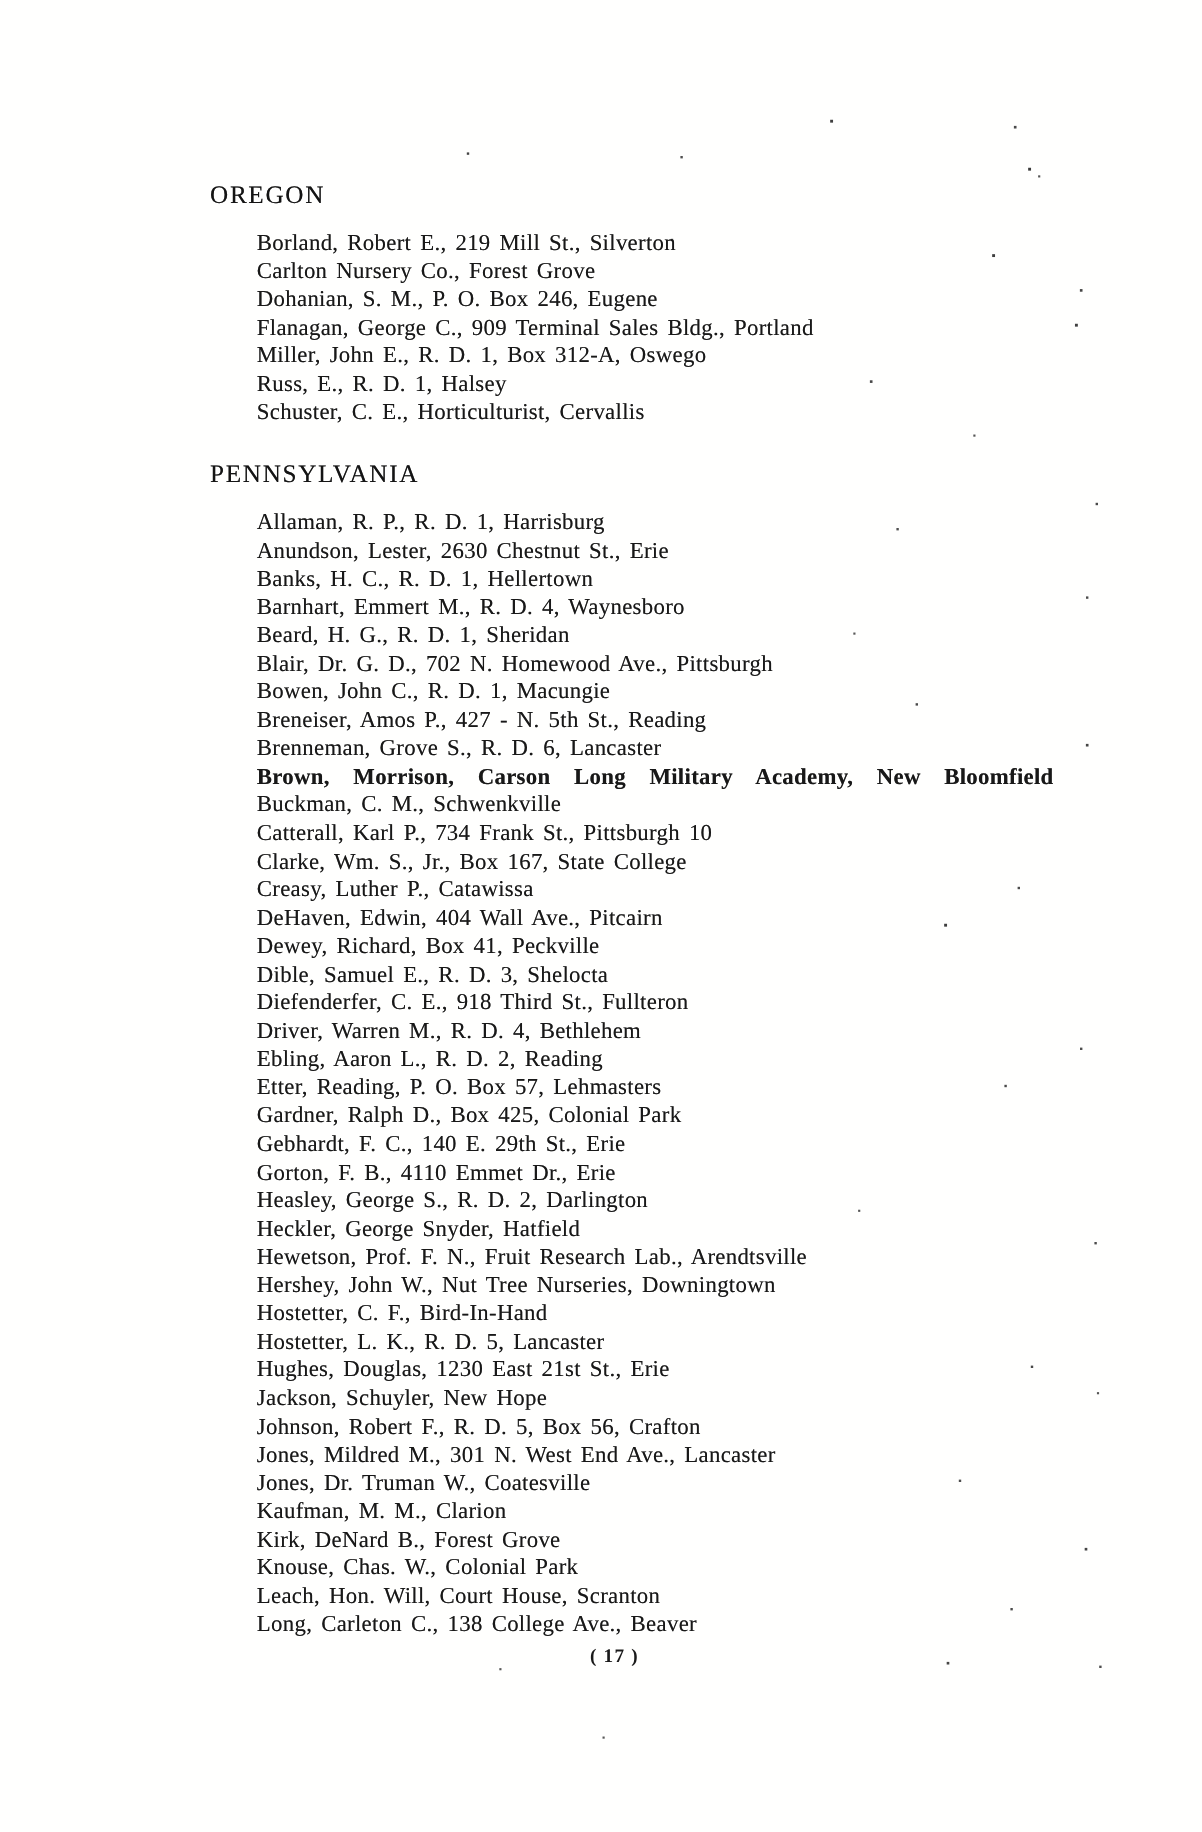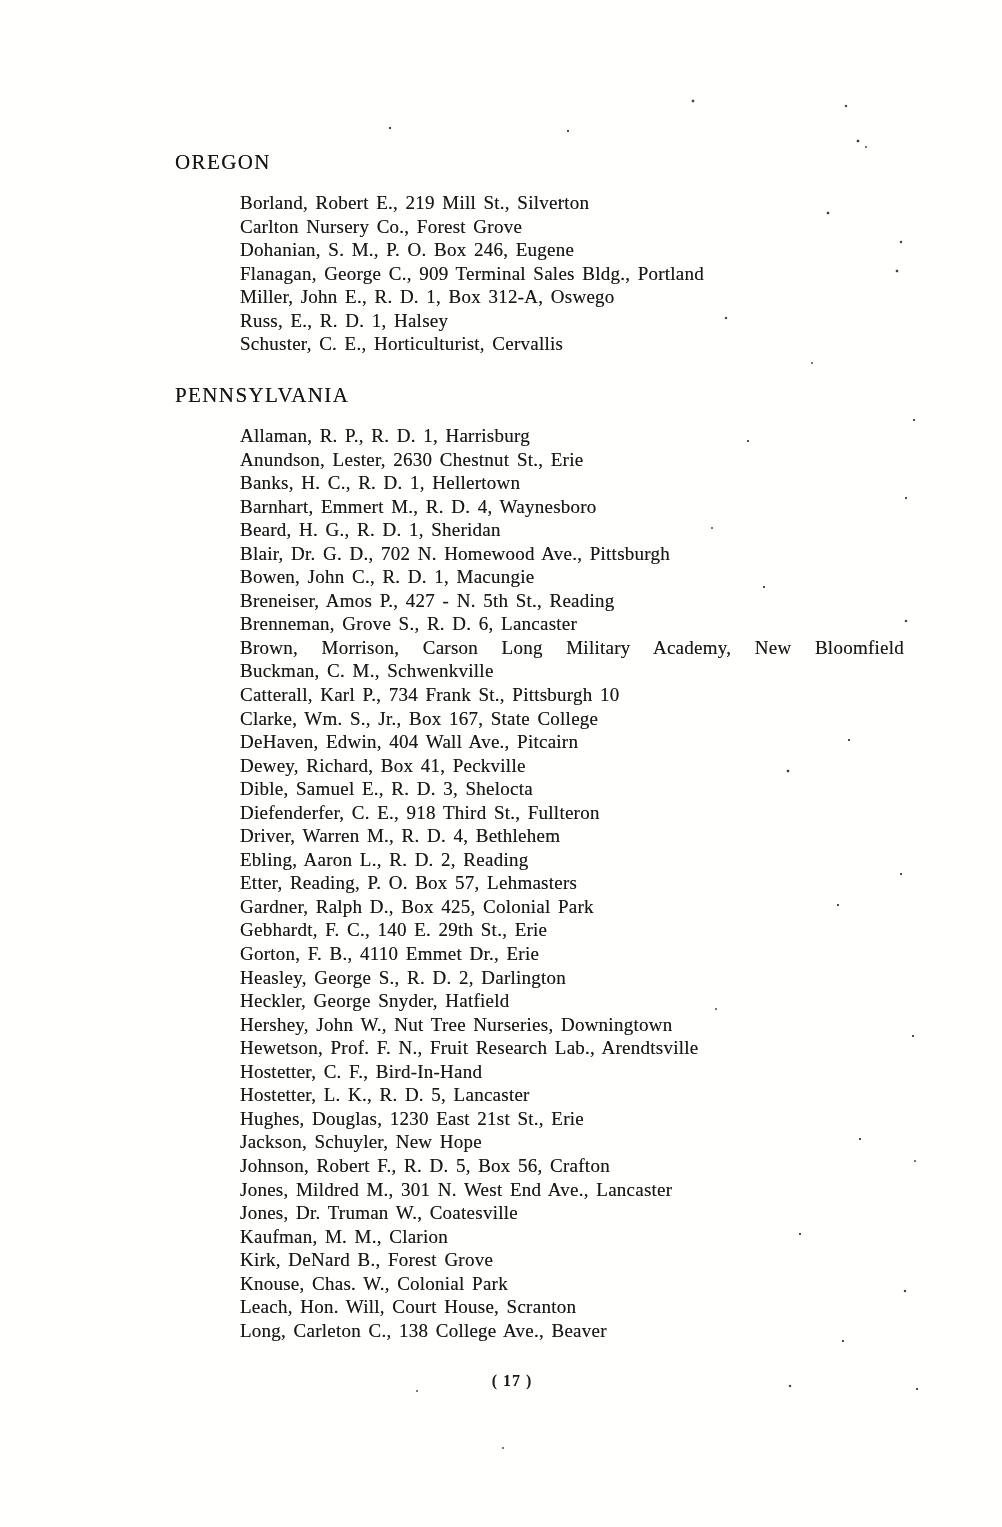--- a/index.html
+++ b/index.html
@@ -35,28 +35,28 @@
     margin: 12px 0 0 56px;
   }
   .entry {
     font-size: 19px;
     line-height: 23.55px;
     letter-spacing: 0.25px;
     word-spacing: 2.5px;
     white-space: nowrap;
     color: #181818;
     text-shadow: 0 0 0.45px rgba(0,0,0,0.5);
-    margin-left: 26px;
   }
   
   .entry.stretch {
     white-space: normal;
     width: 664px;
     text-align: justify;
     text-align-last: justify;
+    font-weight: bold;
   }
   .footer {
     position: absolute;
     top: 1372px;
     left: 0;
     width: 100%;
     text-align: center;
     transform: translateX(11px);
     font-size: 16px;
     font-weight: bold;
@@ -136,34 +136,35 @@
         <div class="entry">Barnhart, Emmert M., R. D. 4, Waynesboro</div>
         <div class="entry">Beard, H. G., R. D. 1, Sheridan</div>
         <div class="entry">Blair, Dr. G. D., 702 N. Homewood Ave., Pittsburgh</div>
         <div class="entry">Bowen, John C., R. D. 1, Macungie</div>
         <div class="entry">Breneiser, Amos P., 427 - N. 5th St., Reading</div>
         <div class="entry">Brenneman, Grove S., R. D. 6, Lancaster</div>
         <div class="entry stretch">Brown, Morrison, Carson Long Military Academy, New Bloomfield</div>
         <div class="entry">Buckman, C. M., Schwenkville</div>
         <div class="entry">Catterall, Karl P., 734 Frank St., Pittsburgh 10</div>
         <div class="entry">Clarke, Wm. S., Jr., Box 167, State College</div>
+        <div class="entry">Creasy, Luther P., Catawissa</div>
         <div class="entry">DeHaven, Edwin, 404 Wall Ave., Pitcairn</div>
         <div class="entry">Dewey, Richard, Box 41, Peckville</div>
         <div class="entry">Dible, Samuel E., R. D. 3, Shelocta</div>
         <div class="entry">Diefenderfer, C. E., 918 Third St., Fullteron</div>
         <div class="entry">Driver, Warren M., R. D. 4, Bethlehem</div>
         <div class="entry">Ebling, Aaron L., R. D. 2, Reading</div>
         <div class="entry">Etter, Reading, P. O. Box 57, Lehmasters</div>
         <div class="entry">Gardner, Ralph D., Box 425, Colonial Park</div>
         <div class="entry">Gebhardt, F. C., 140 E. 29th St., Erie</div>
         <div class="entry">Gorton, F. B., 4110 Emmet Dr., Erie</div>
         <div class="entry">Heasley, George S., R. D. 2, Darlington</div>
         <div class="entry">Heckler, George Snyder, Hatfield</div>
+        <div class="entry">Hewetson, Prof. F. N., Fruit Research Lab., Arendtsville</div>
         <div class="entry">Hershey, John W., Nut Tree Nurseries, Downingtown</div>
-        <div class="entry">Hewetson, Prof. F. N., Fruit Research Lab., Arendtsville</div>
         <div class="entry">Hostetter, C. F., Bird-In-Hand</div>
         <div class="entry">Hostetter, L. K., R. D. 5, Lancaster</div>
         <div class="entry">Hughes, Douglas, 1230 East 21st St., Erie</div>
         <div class="entry">Jackson, Schuyler, New Hope</div>
         <div class="entry">Johnson, Robert F., R. D. 5, Box 56, Crafton</div>
         <div class="entry">Jones, Mildred M., 301 N. West End Ave., Lancaster</div>
         <div class="entry">Jones, Dr. Truman W., Coatesville</div>
         <div class="entry">Kaufman, M. M., Clarion</div>
         <div class="entry">Kirk, DeNard B., Forest Grove</div>
         <div class="entry">Knouse, Chas. W., Colonial Park</div>

